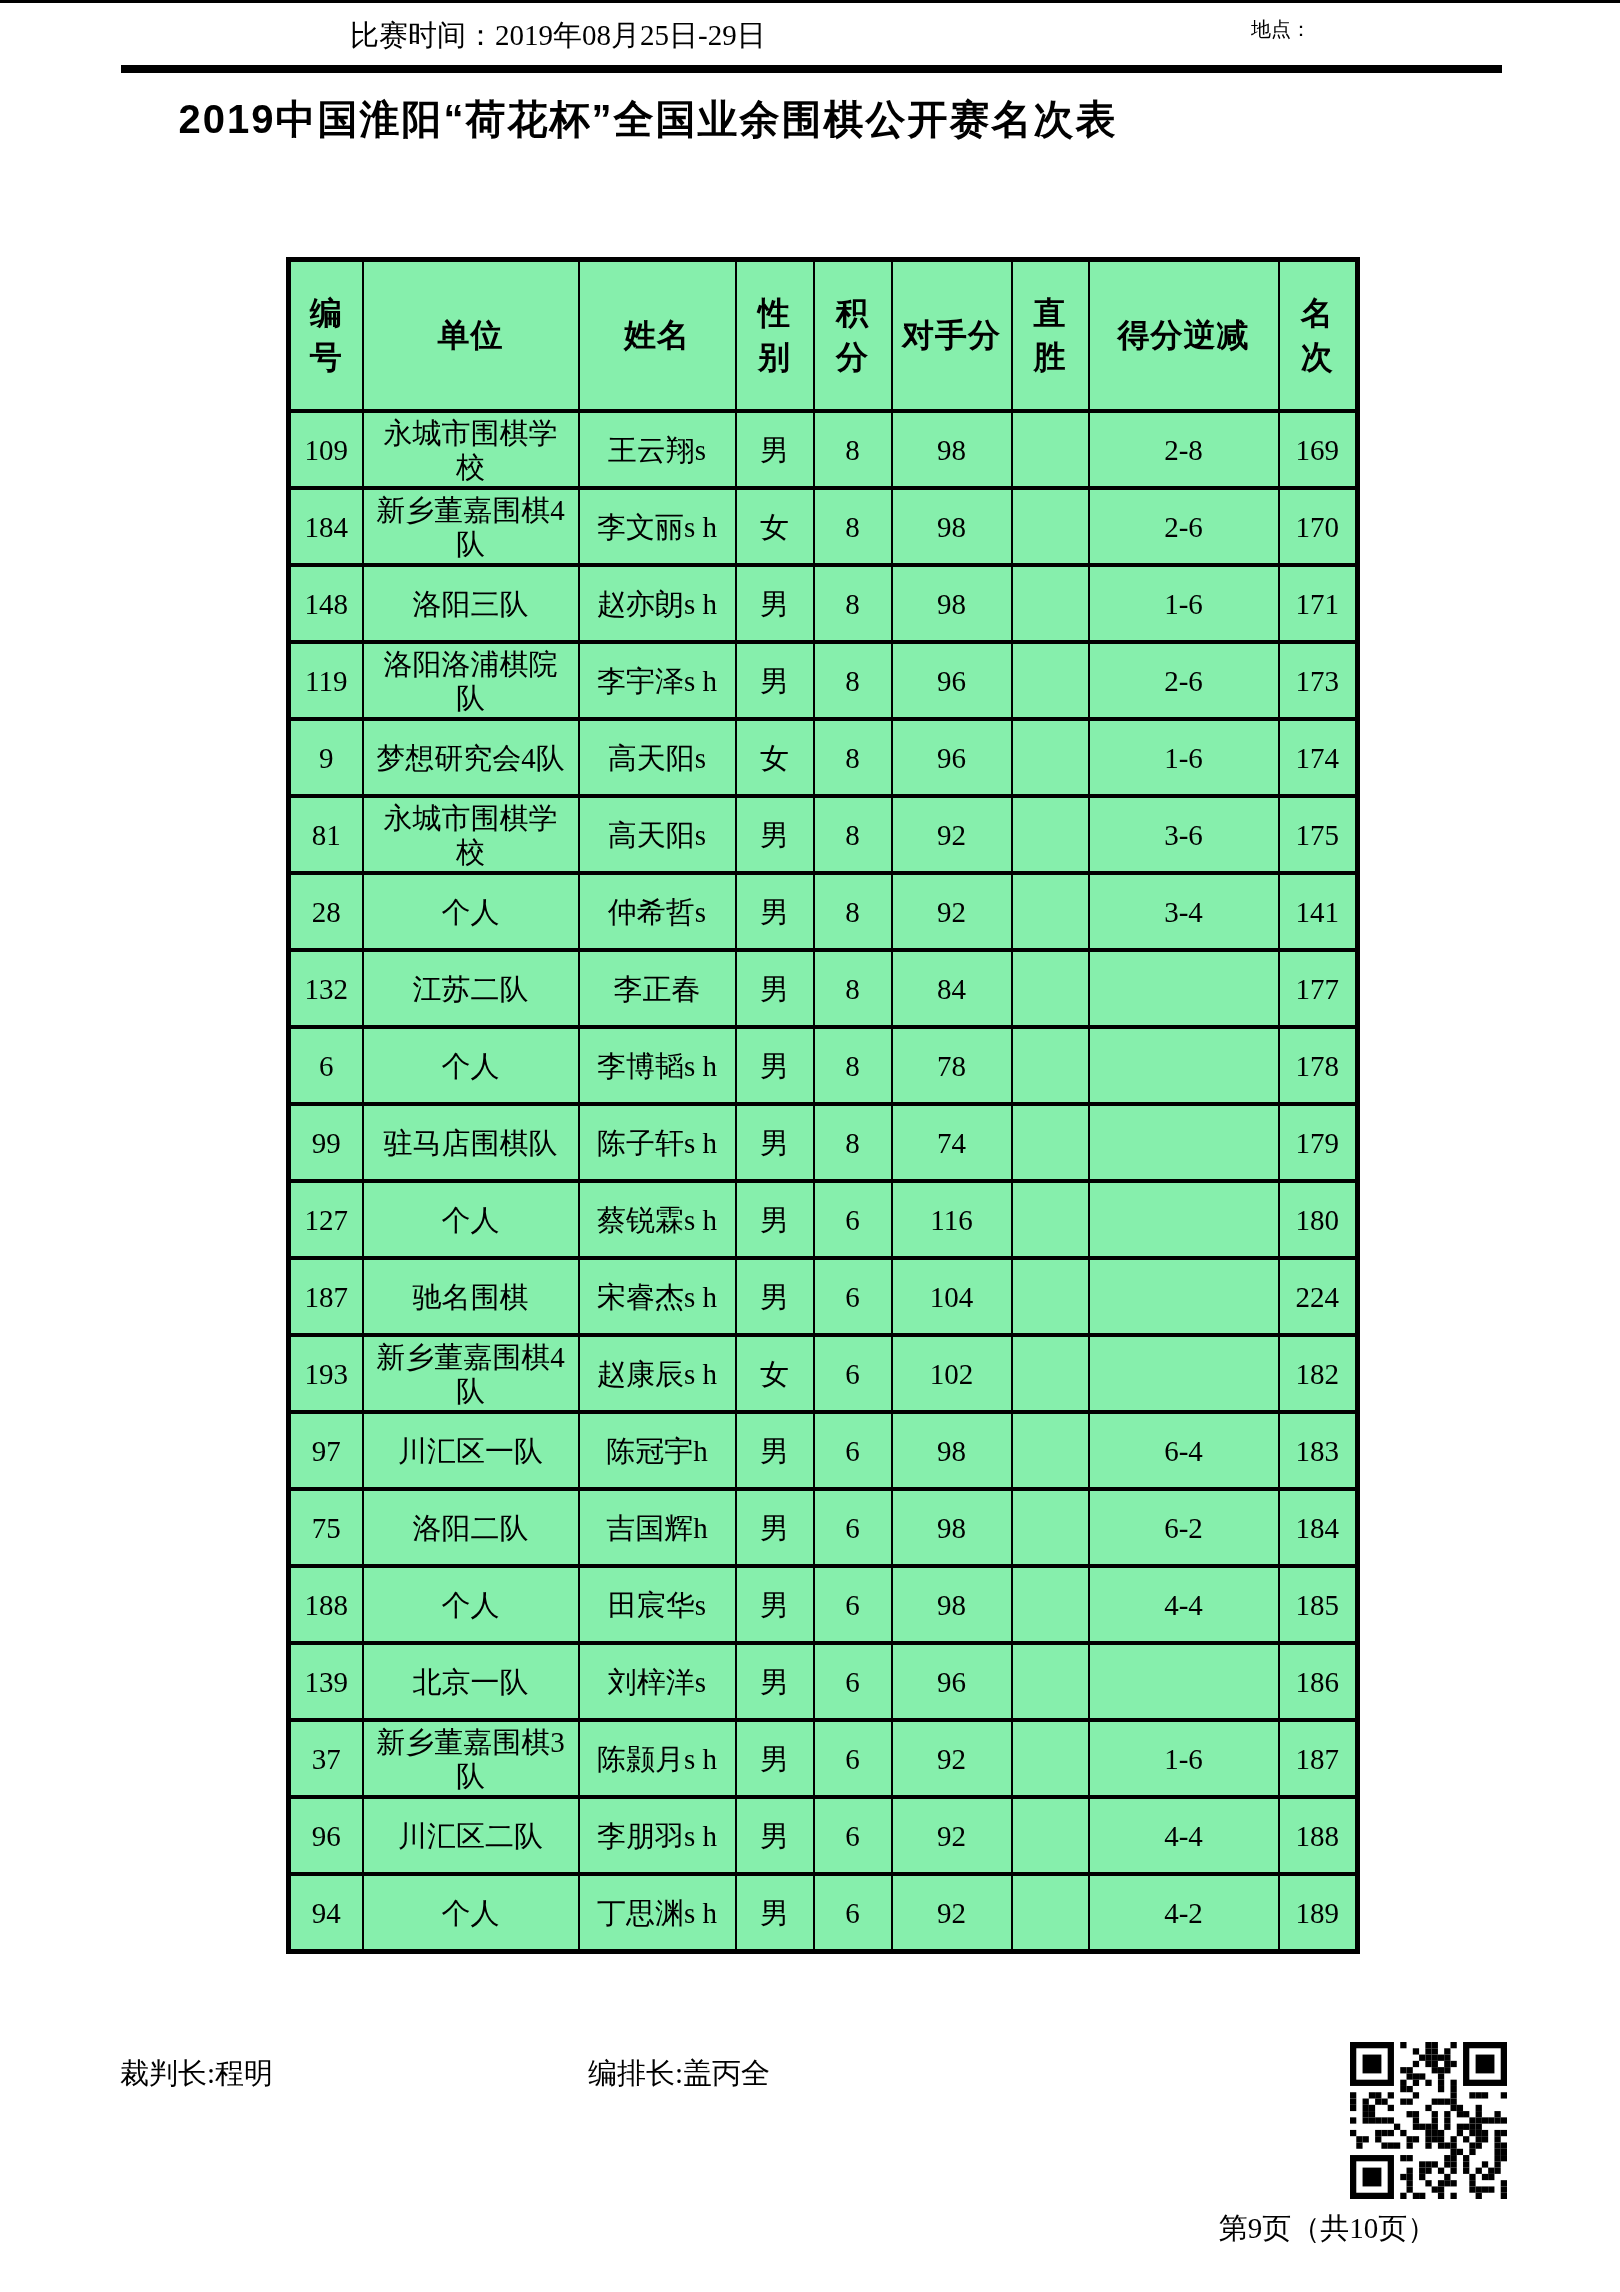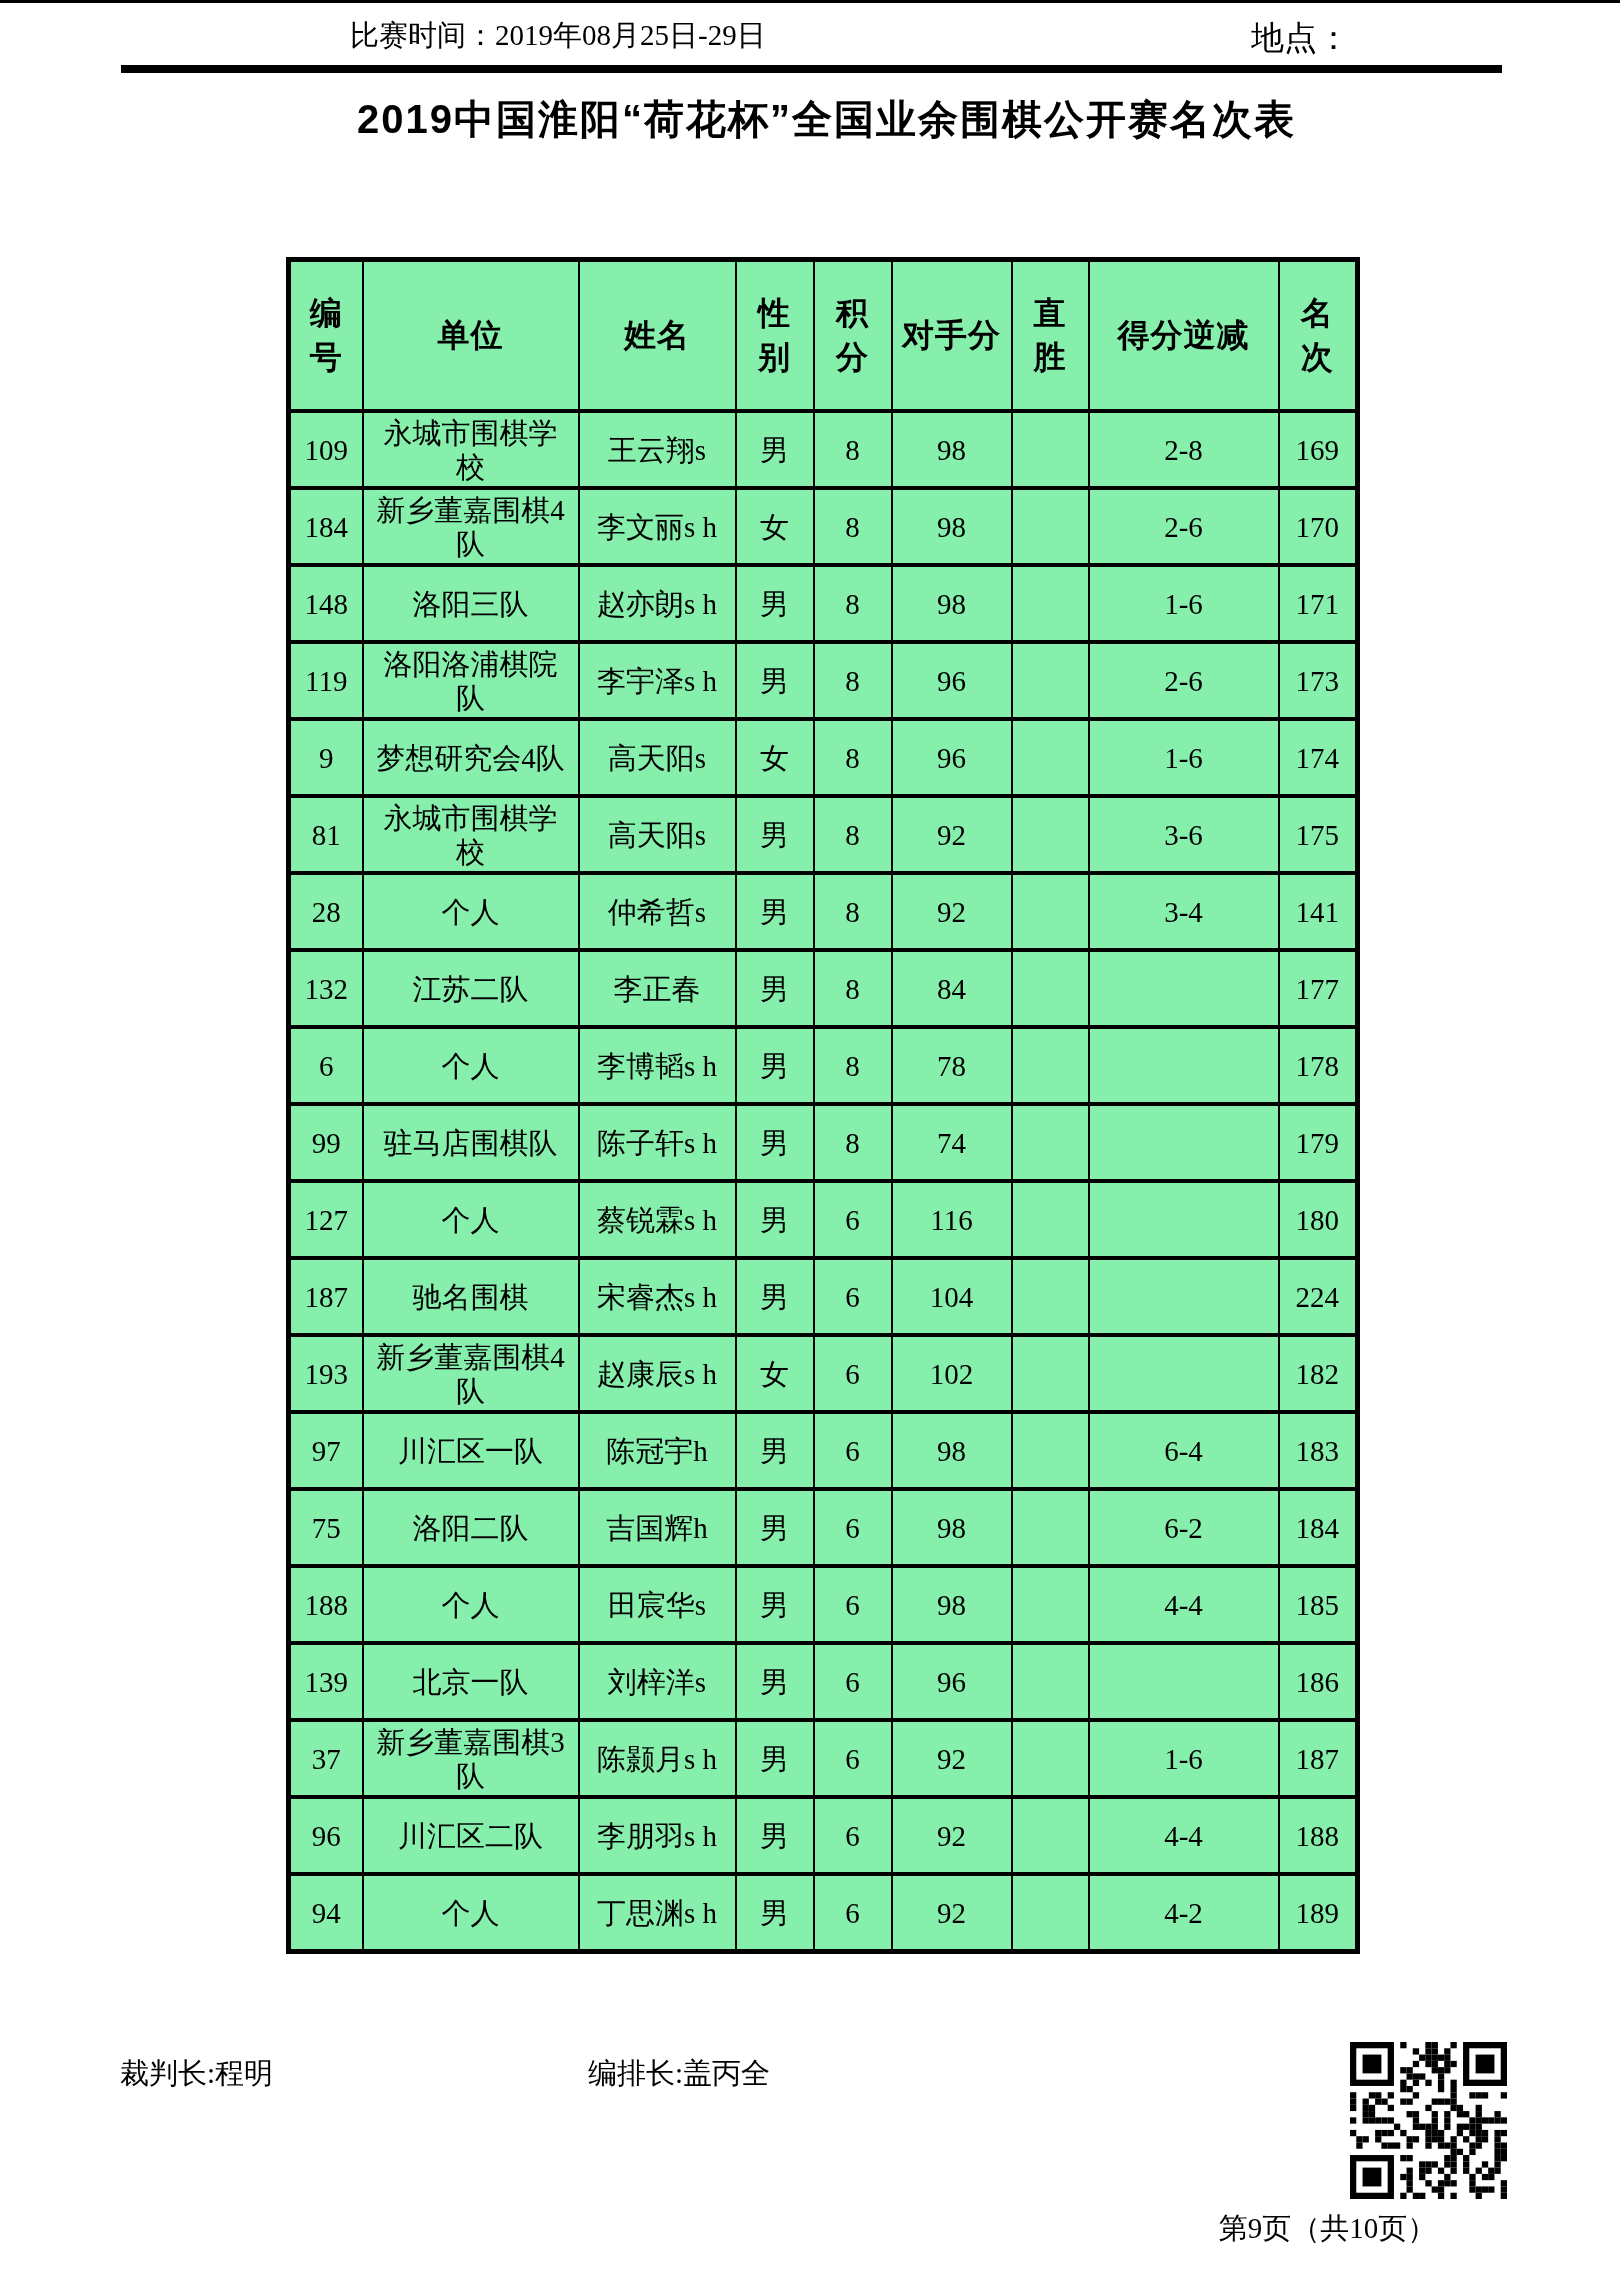--- a/index.html
+++ b/index.html
@@ -2,24 +2,24 @@
 <html><head>
 <meta charset="utf-8">
 <style>
   html,body{margin:0;padding:0;}
   body{
     width:1620px;height:2293px;position:relative;background:#ffffff;
     font-family:"Liberation Serif", serif;color:#000;overflow:hidden;
   }
   .top-edge{position:absolute;top:0;left:0;width:1620px;height:2.9px;background:#000;}
   .meta-left{position:absolute;left:350px;top:15.7px;font-size:29px;white-space:nowrap;}
-  .meta-right{position:absolute;left:1251px;top:15.7px;font-size:33px;white-space:nowrap;}
+  .meta-right{position:absolute;left:1251px;top:15.7px;font-size:20px;white-space:nowrap;}
   .head-rule{position:absolute;left:121px;top:65px;width:1381px;height:7.8px;background:#000;}
   .doc-title{
-    position:absolute;left:0;top:92px;width:1296px;text-align:right;
+    position:absolute;left:0;top:92px;width:1296px;text-align:center;
     font-size:40px;font-weight:bold;letter-spacing:2px;
     font-family:"Liberation Sans", sans-serif;
   }
   .table-wrap{position:absolute;left:286px;top:257px;}
   table.results{
     border-collapse:collapse;table-layout:fixed;width:1070px;background:#86efac;
     border:5.9px solid #000;
   }
   table.results th, table.results td{
     border-left:2.9px solid #000;border-right:2.9px solid #000;

